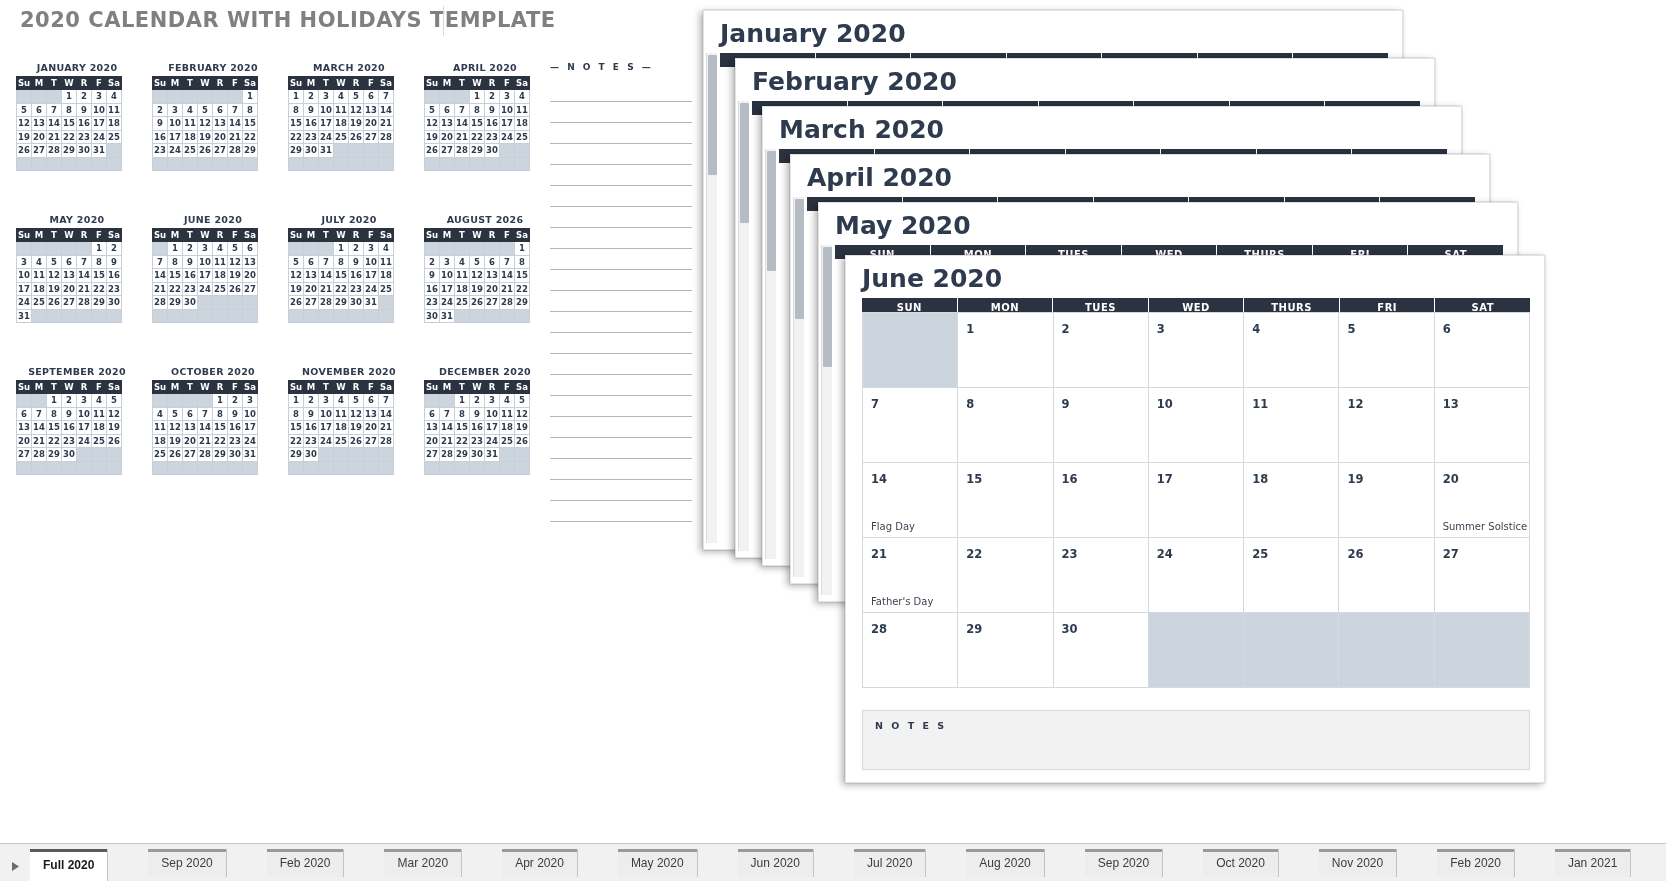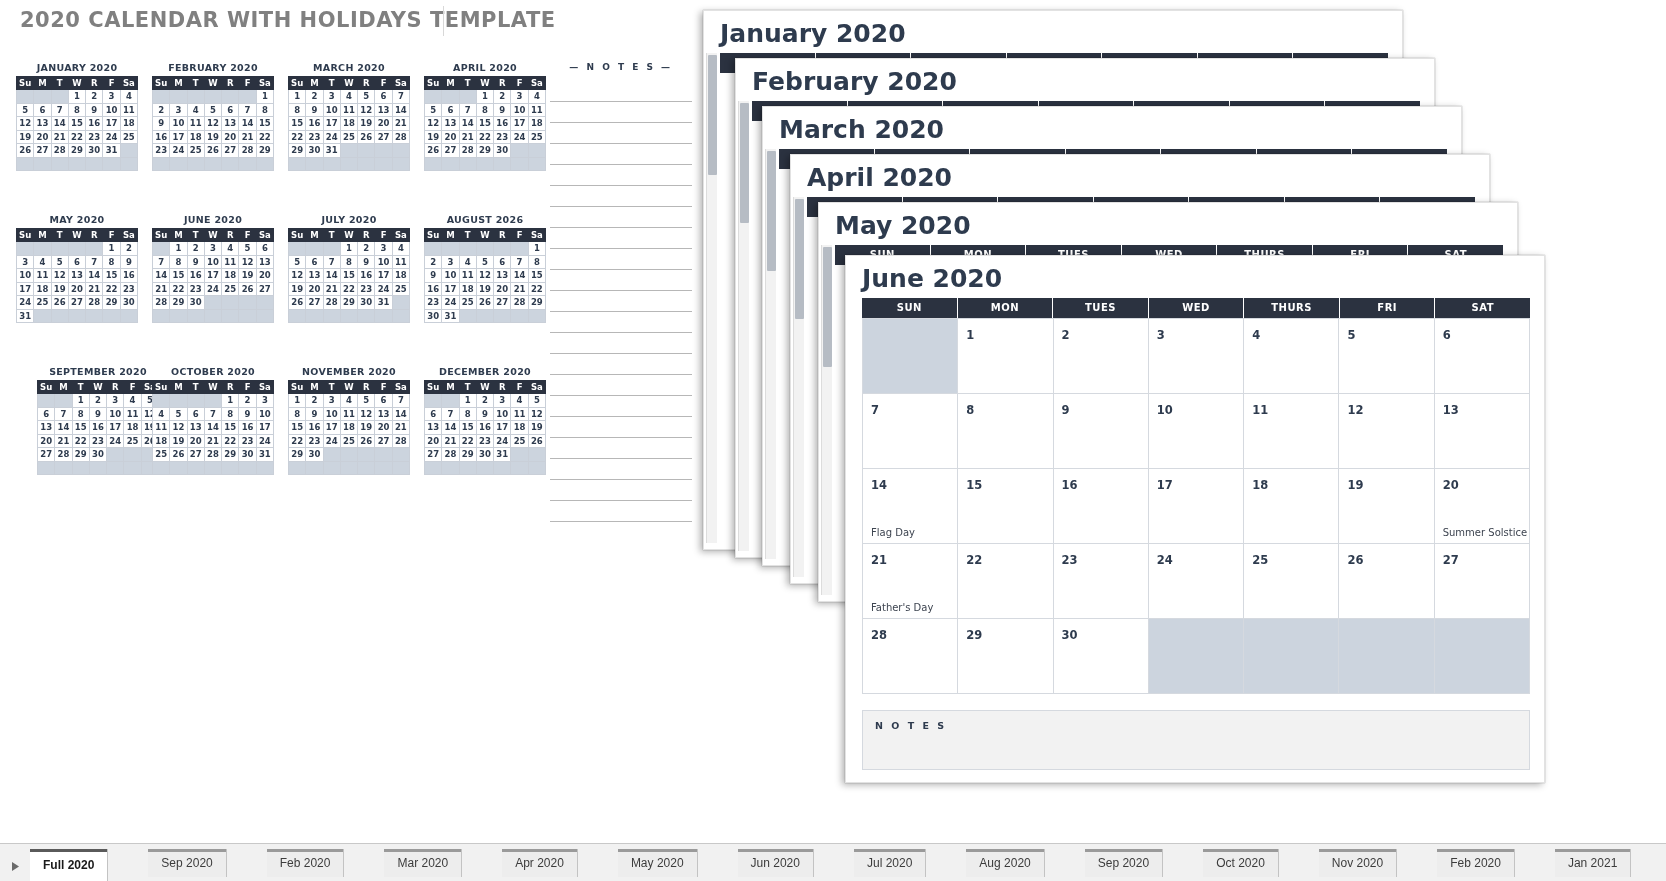--- a/index.html
+++ b/index.html
@@ -23,54 +23,54 @@
     white-space:nowrap;
   }
   #title-divider { position:absolute; left:443px; top:6px; width:1px; height:30px; background:#d8d8d8; }
 
   .mini-cal { position:absolute; width:122px; }
   .mini-title {
     font-size:9.5px; font-weight:bold; color:#2e3b4e; text-align:center;
     letter-spacing:0.3px; margin-bottom:3px; white-space:nowrap;
     font-family:"DejaVu Sans", sans-serif;
   }
-  table.mini { border-collapse:collapse; width:122px; table-layout:fixed; }
+  table.mini { border-collapse:collapse; width:106px; table-layout:fixed; }
   table.mini th {
     background:#2b3240; color:#ffffff; font-size:8.5px; font-weight:bold;
     height:13px; text-align:center; border:1px solid #2b3240; padding:0;
     font-family:"DejaVu Sans", sans-serif;
   }
   table.mini td {
     height:13.5px; text-align:center; font-size:8.5px; font-weight:bold;
     color:#2e3b4e; border:1px solid #c9cfd8; background:#fff; padding:0;
     font-family:"DejaVu Sans", sans-serif;
   }
   table.mini td.blank { background:#ccd4de; }
 
   #notes-left { position:absolute; left:550px; top:62px; width:142px; }
   #notes-left-title {
-    text-align:center; font-size:9px; font-weight:bold; color:#2e3b4e;
+    font-size:9px; font-weight:bold; color:#2e3b4e;
     letter-spacing:2.5px; white-space:nowrap; margin-bottom:9px;
     font-family:"DejaVu Sans", sans-serif;
   }
   .note-line { height:21px; border-bottom:1px solid #b7b7b7; }
 
   
   .sheet {
     position:absolute; background:#fff;
     box-shadow: -3px 2px 7px rgba(0,0,0,0.30), 0 0 1px rgba(0,0,0,0.4);
     border:1px solid #e2e2e2;
     overflow:hidden;
   }
   .sheet-title {
     font-size:25px; font-weight:bold; color:#2e3b4e;
     font-family:"DejaVu Sans", sans-serif;
     white-space:nowrap;
   }
-  .dowbar { display:flex; background:#2b3240; height:20px; }
+  .dowbar { display:flex; background:#2b3240; height:14px; }
   .dowbar .dow {
     flex:1; color:#fff; font-size:10px; font-weight:bold; text-align:center;
     line-height:19px; letter-spacing:0.5px;
     border-right:1px solid #fff;
     font-family:"DejaVu Sans", sans-serif;
   }
   .dowbar .dow:last-child { border-right:none; }
 
   .scrollbar-strip {
     position:absolute; background:#f2f2f2; border-left:1px solid #dcdcdc;
@@ -717,21 +717,21 @@
                 <td>31</td>
                 <td class="blank">&nbsp;</td>
                 <td class="blank">&nbsp;</td>
                 <td class="blank">&nbsp;</td>
                 <td class="blank">&nbsp;</td>
                 <td class="blank">&nbsp;</td>
               </tr>
             </tbody>
           </table>
         </div>
-        <div class="mini-cal" style="left: 16px; top: 366px; margin-left: 21px;">
+        <div class="mini-cal" style="left: 16px; top: 366px;">
           <div class="mini-title">SEPTEMBER 2020</div>
           <table class="mini">
             <thead>
               <tr>
                 <th>Su</th>
                 <th>M</th>
                 <th>T</th>
                 <th>W</th>
                 <th>R</th>
                 <th>F</th>

